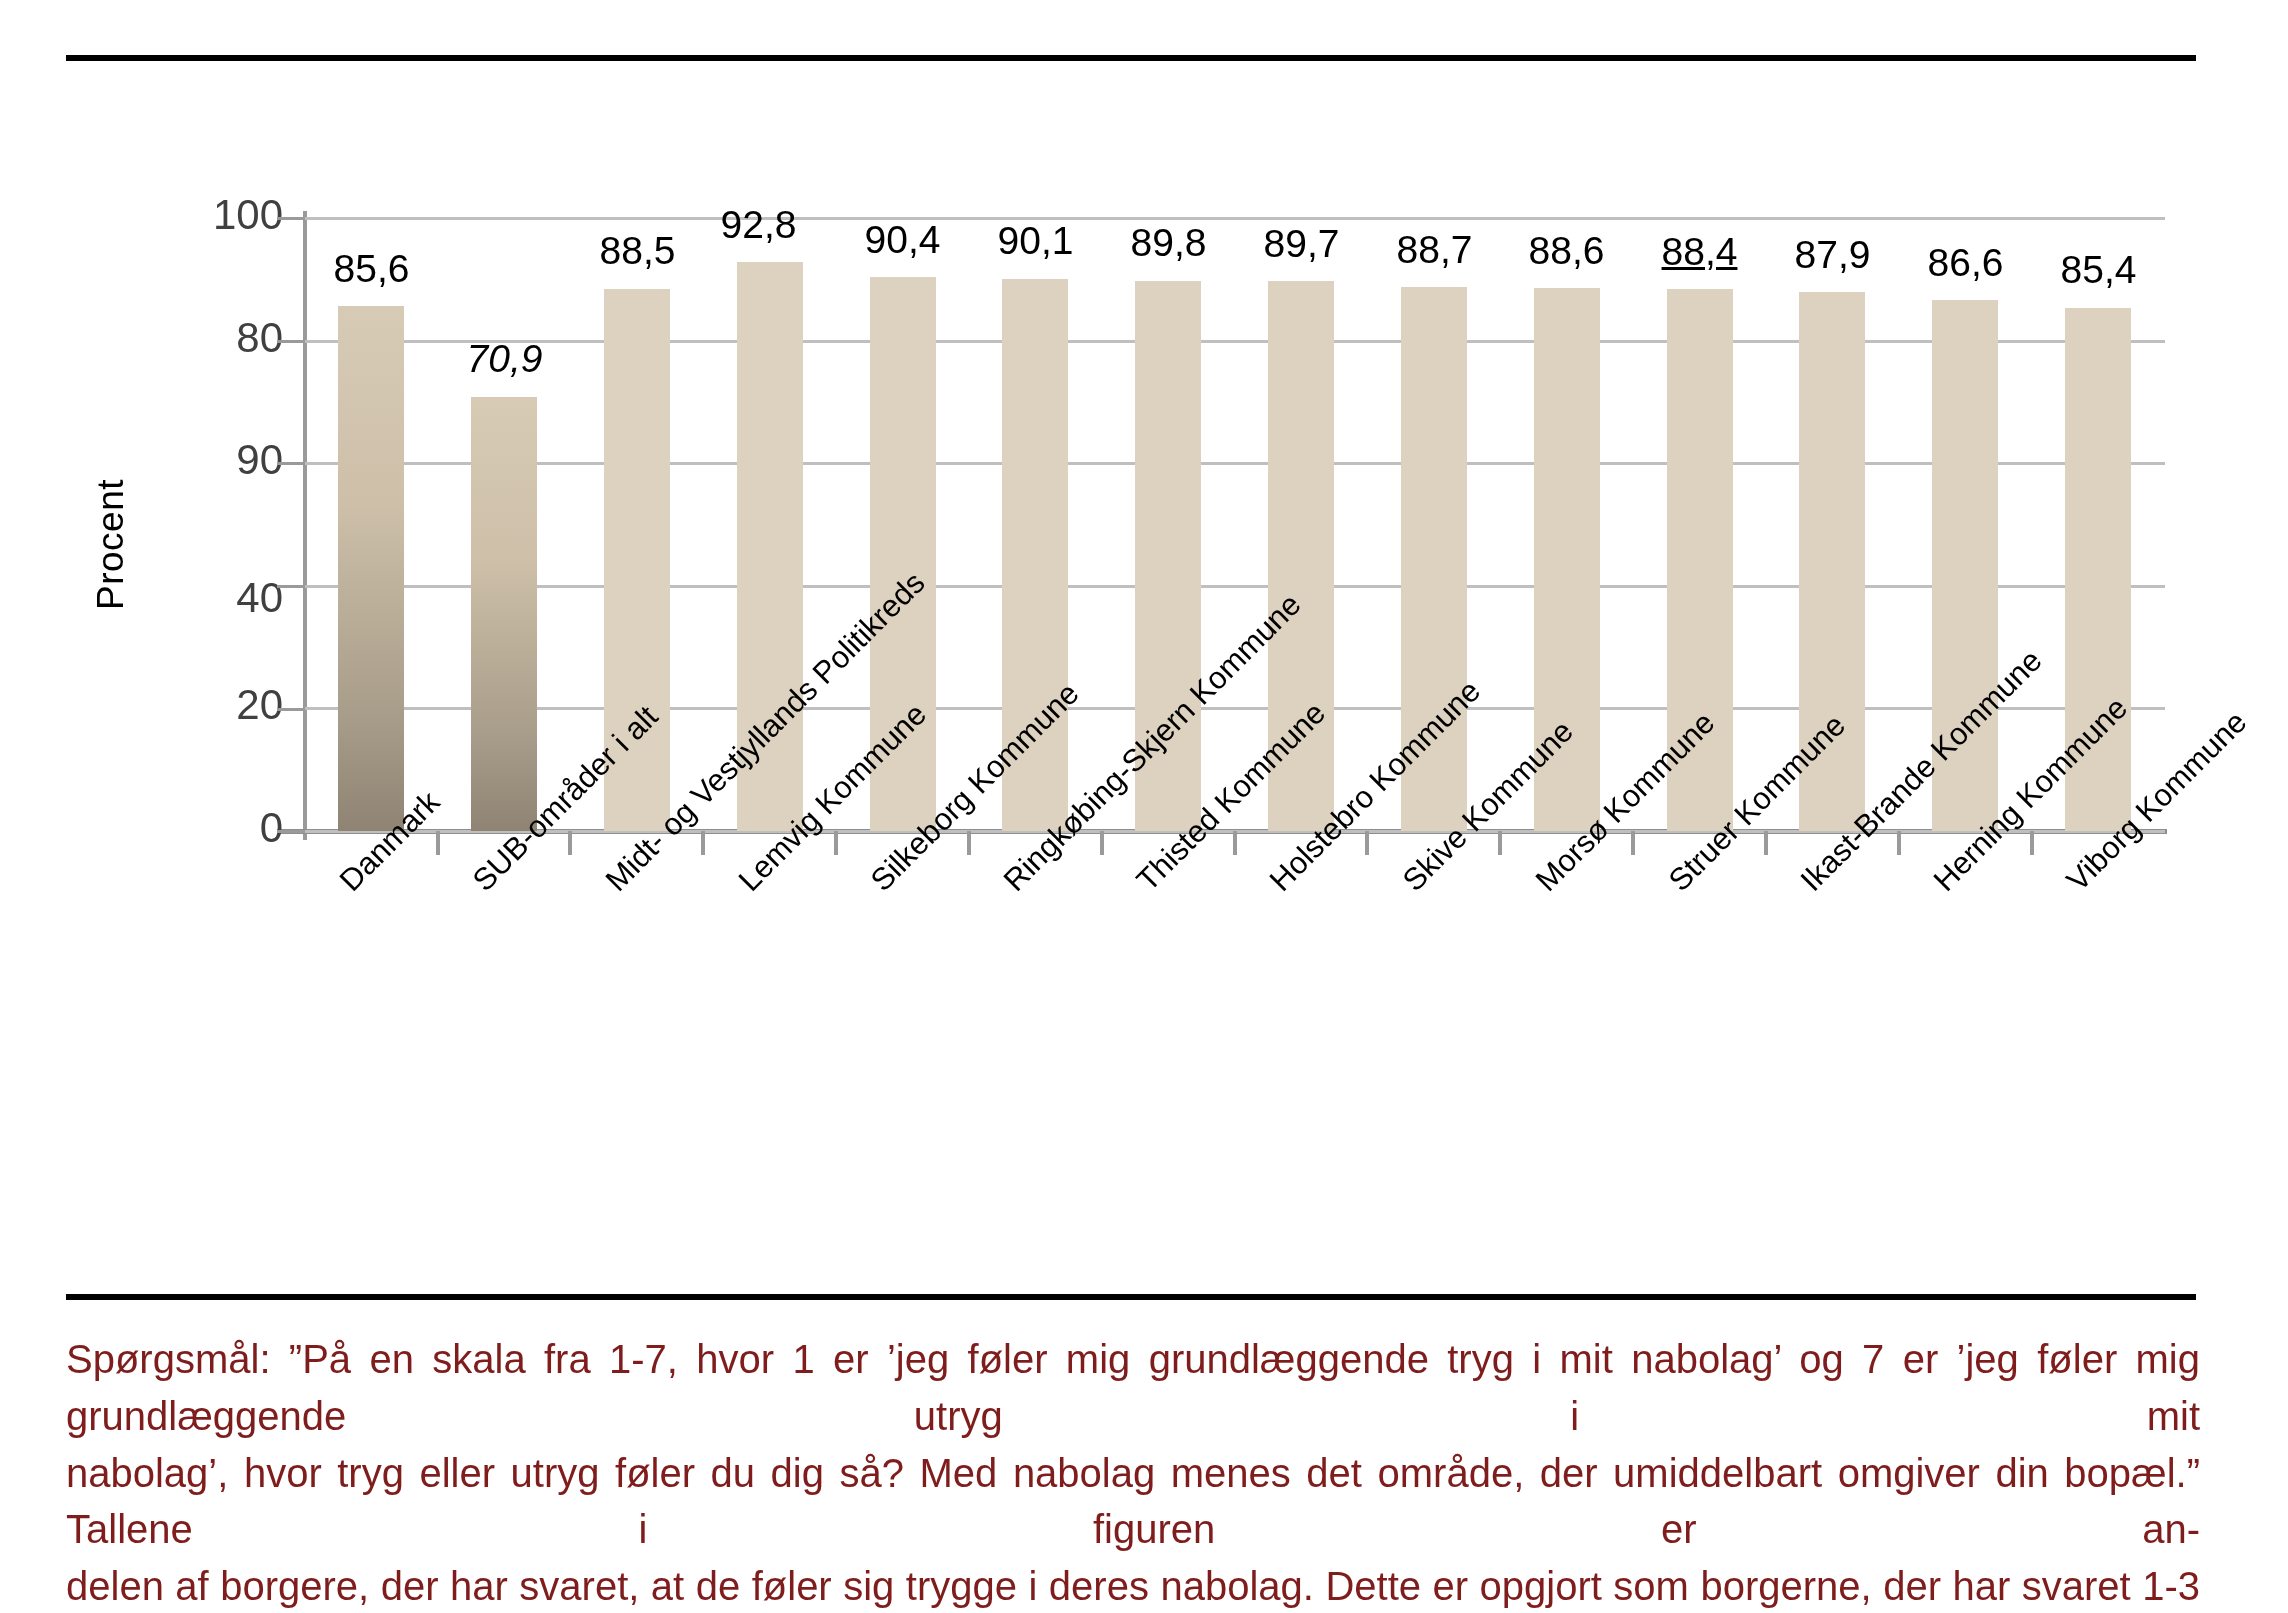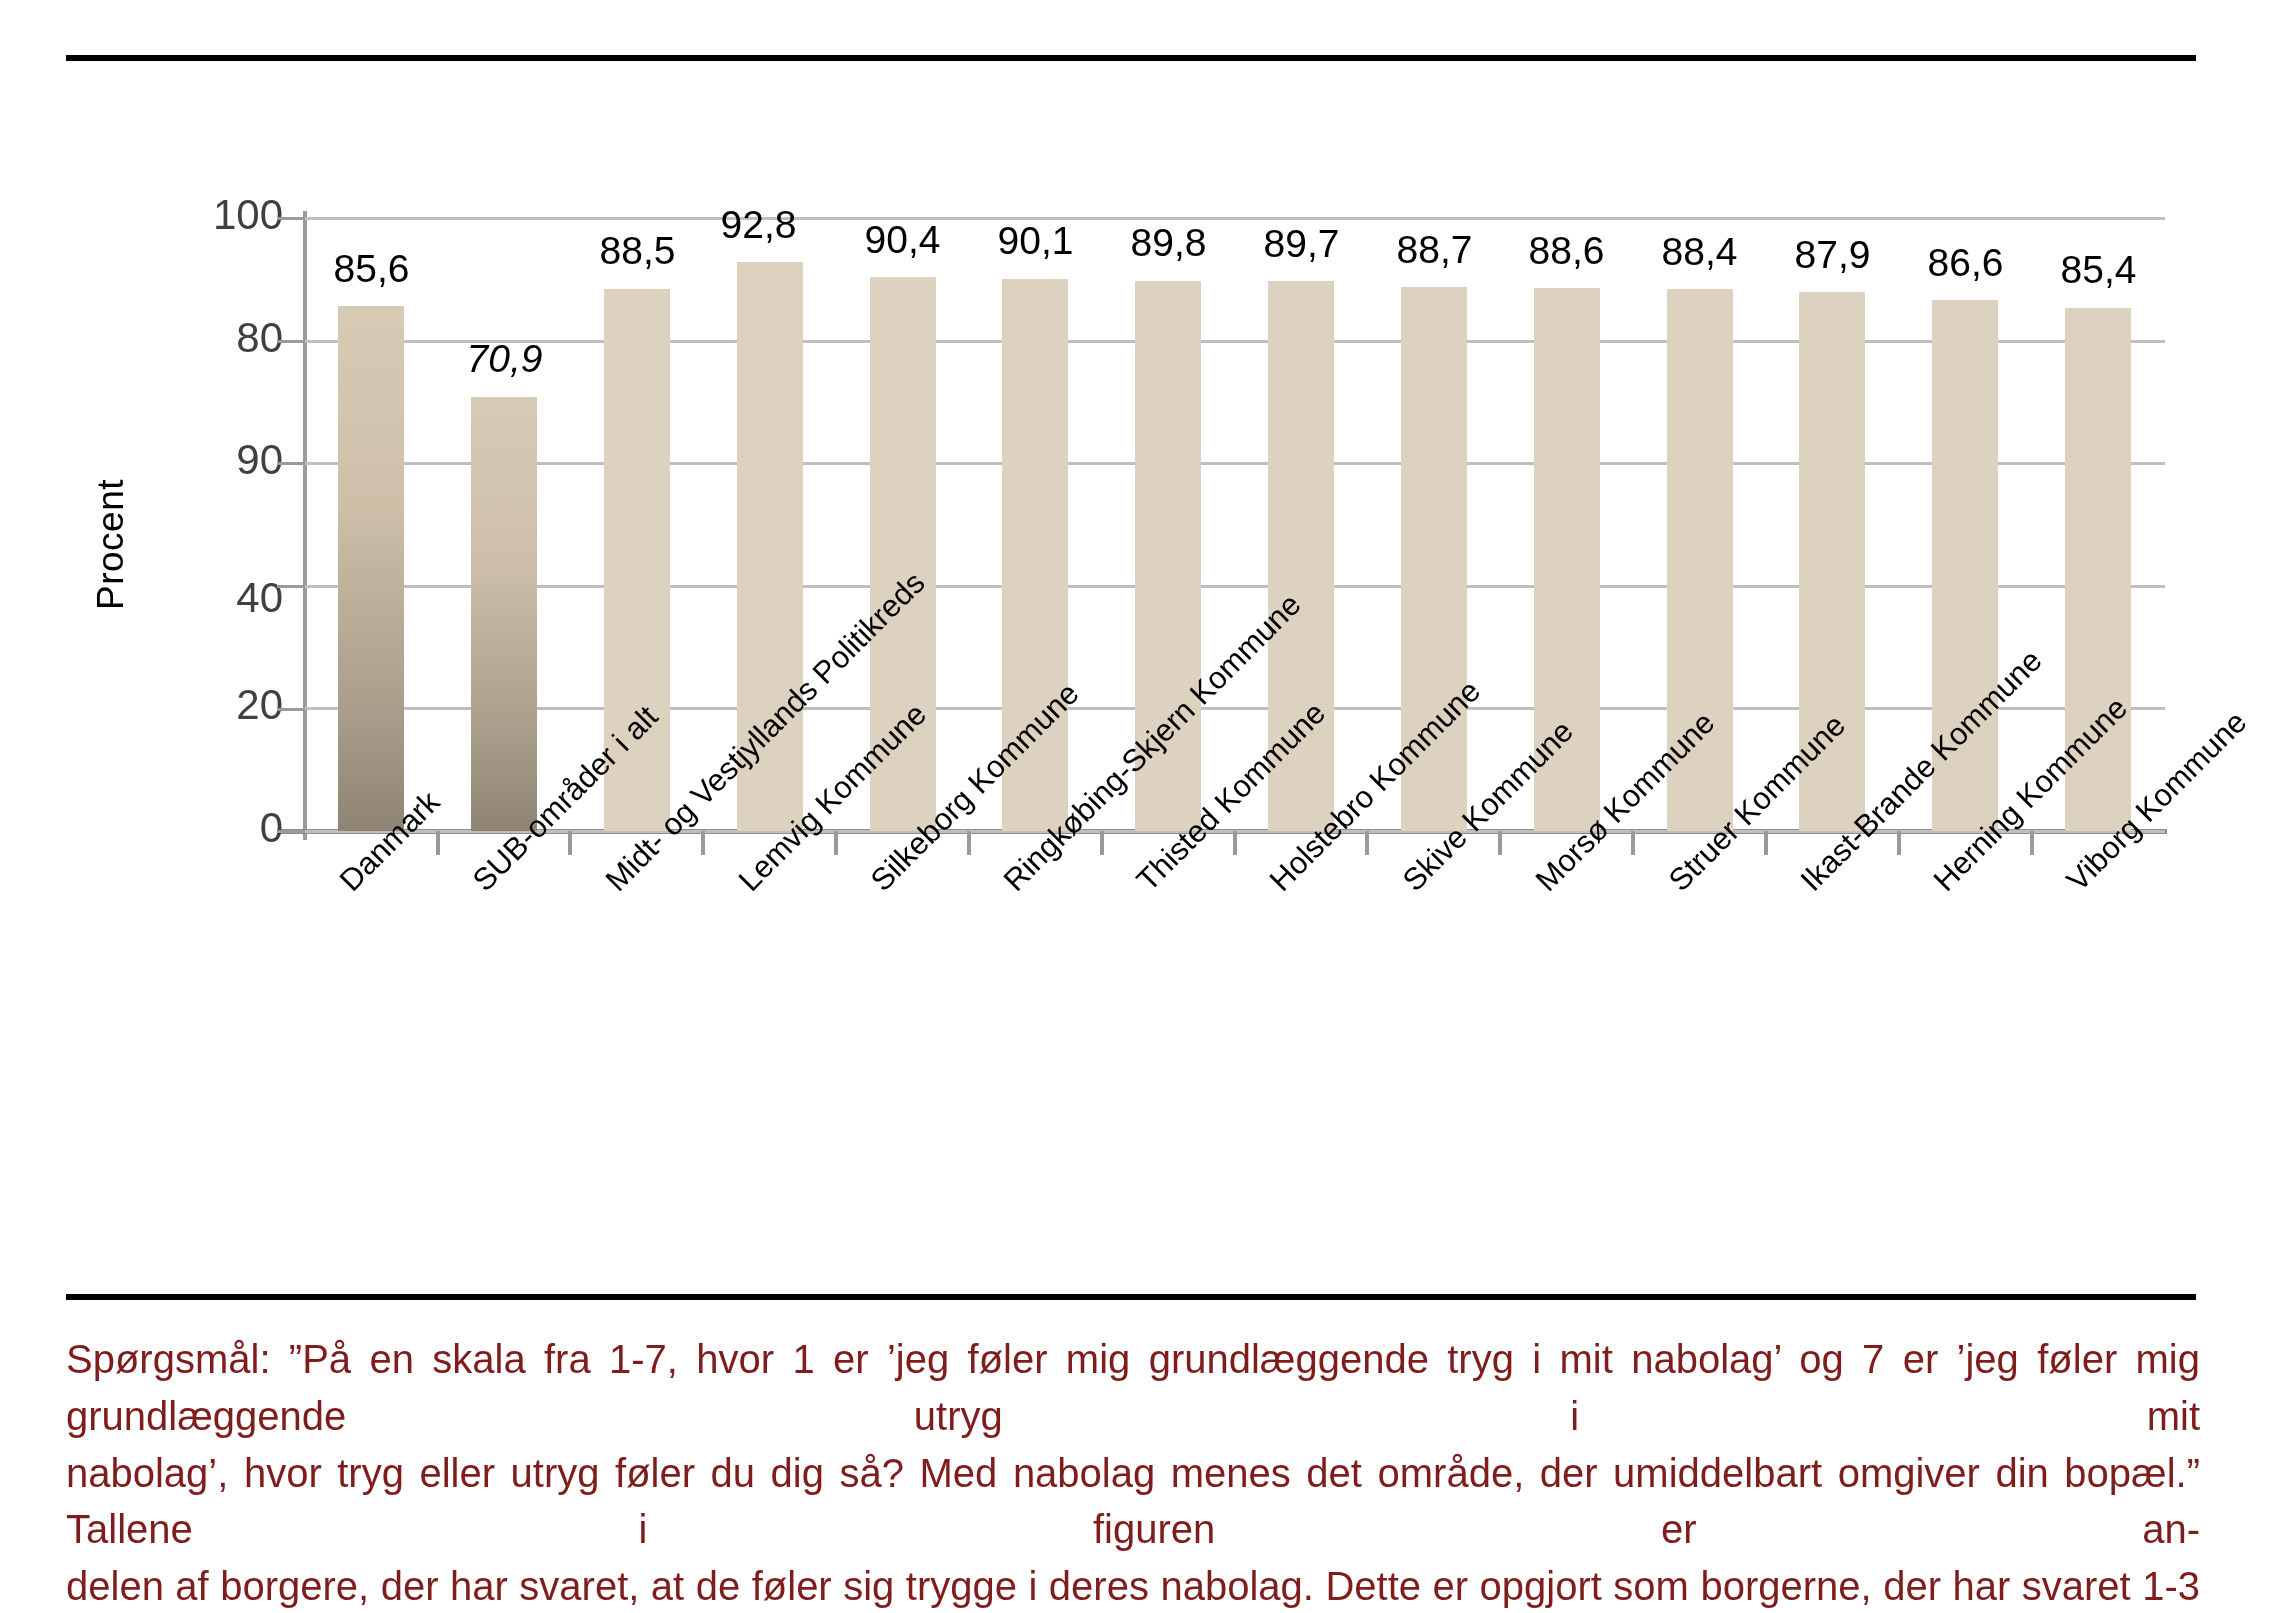--- a/index.html
+++ b/index.html
@@ -213,21 +213,21 @@
           <div class="bar-value" style="left: 629px; width: 203px; top: 3.4px;">90,1</div>
           <div class="bar flat" style="left: 830px; width: 66px; height: 550px;"></div>
           <div class="bar-value" style="left: 762px; width: 203px; top: 5.3px;">89,8</div>
           <div class="bar flat" style="left: 963px; width: 66px; height: 550px;"></div>
           <div class="bar-value" style="left: 895px; width: 203px; top: 5.9px;">89,7</div>
           <div class="bar flat" style="left: 1096px; width: 66px; height: 544px;"></div>
           <div class="bar-value" style="left: 1028px; width: 203px; top: 12px;">88,7</div>
           <div class="bar flat" style="left: 1229px; width: 66px; height: 543px;"></div>
           <div class="bar-value" style="left: 1160px; width: 203px; top: 12.6px;">88,6</div>
           <div class="bar flat" style="left: 1362px; width: 66px; height: 542px;"></div>
-          <div class="bar-value" style="left: 1293px; width: 203px; top: 14px;">88,4</div>
+          <div class="bar-value" style="left: 1293px; width: 203px; top: 14px; text-decoration: underline;">88,4</div>
           <div class="bar flat" style="left: 1494px; width: 66px; height: 539px;"></div>
           <div class="bar-value" style="left: 1426px; width: 203px; top: 17px;">87,9</div>
           <div class="bar flat" style="left: 1627px; width: 66px; height: 531px;"></div>
           <div class="bar-value" style="left: 1559px; width: 203px; top: 25px;">86,6</div>
           <div class="bar flat" style="left: 1760px; width: 66px; height: 523px;"></div>
           <div class="bar-value" style="left: 1692px; width: 203px; top: 32px;">85,4</div>
         </div>
     </div>
 
     <div id="xtick-marks">

